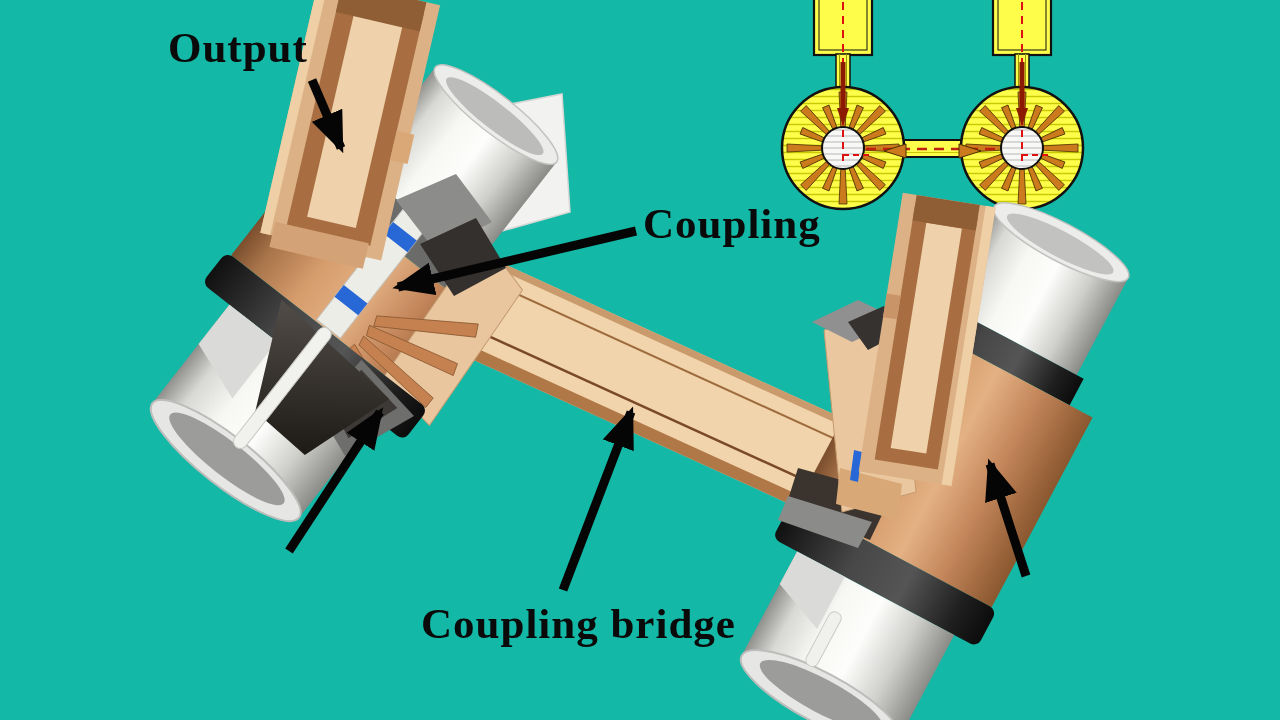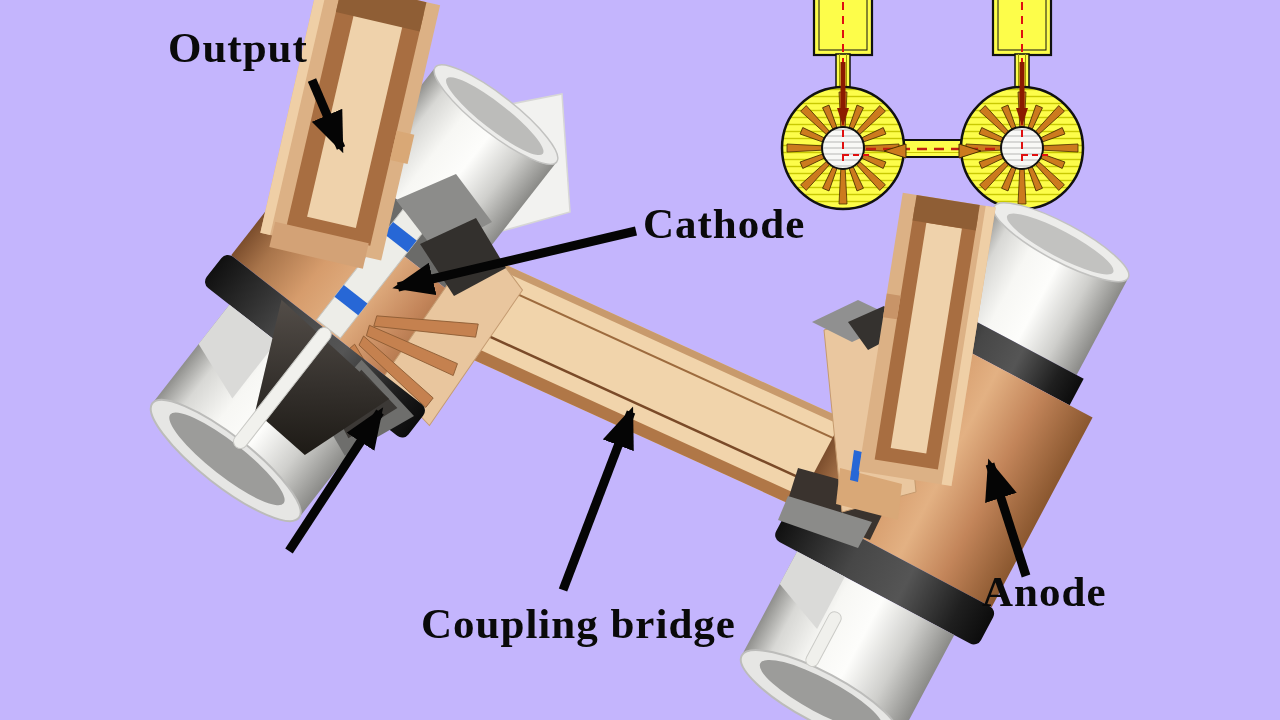--- a/index.html
+++ b/index.html
@@ -1,16 +1,16 @@
 <!DOCTYPE html>
 <html><head>
 <meta charset="utf-8">
 <style>
   html,body{margin:0;padding:0;background:#fff;}
-  .stage{position:relative;width:1280px;height:720px;background:#c4b5fd;overflow:hidden;
+  .stage{position:relative;width:1280px;height:720px;background:#14b8a6;overflow:hidden;
          font-family:"Liberation Serif","DejaVu Serif",serif;}
   .stage svg{position:absolute;left:0;top:0;}
   .callout{position:absolute;font-weight:bold;color:#0a0a0a;font-size:43px;
            letter-spacing:1px;white-space:nowrap;line-height:1;}
 </style>
 </head>
 <body>
 
 <div class="stage">
 
@@ -185,17 +185,16 @@
   <g stroke="#050505" stroke-width="9" fill="none">
     <line x1="312" y1="80" x2="341" y2="148" marker-end="url(#arrow)"></line>
     <line x1="636" y1="231" x2="398" y2="287" marker-end="url(#arrow)"></line>
     <line x1="289" y1="551" x2="380" y2="412" marker-end="url(#arrow)"></line>
     <line x1="563" y1="590" x2="631" y2="412" marker-end="url(#arrow)"></line>
     <line x1="1026" y1="576" x2="990" y2="464" marker-end="url(#arrow)"></line>
   </g>
 </svg>
 
 <div class="callout" style="left:168px;top:26px;">Output</div>
-<div class="callout" style="left:643px;top:202px;">Cathode</div>
+<div class="callout" style="left:643px;top:202px;">Coupling</div>
 <div class="callout" style="left:385px;top:602px;margin-left:36px;">Coupling bridge</div>
-<div class="callout" style="left:982px;top:570px;">Anode</div>
 
 </div>
 
 </body></html>

